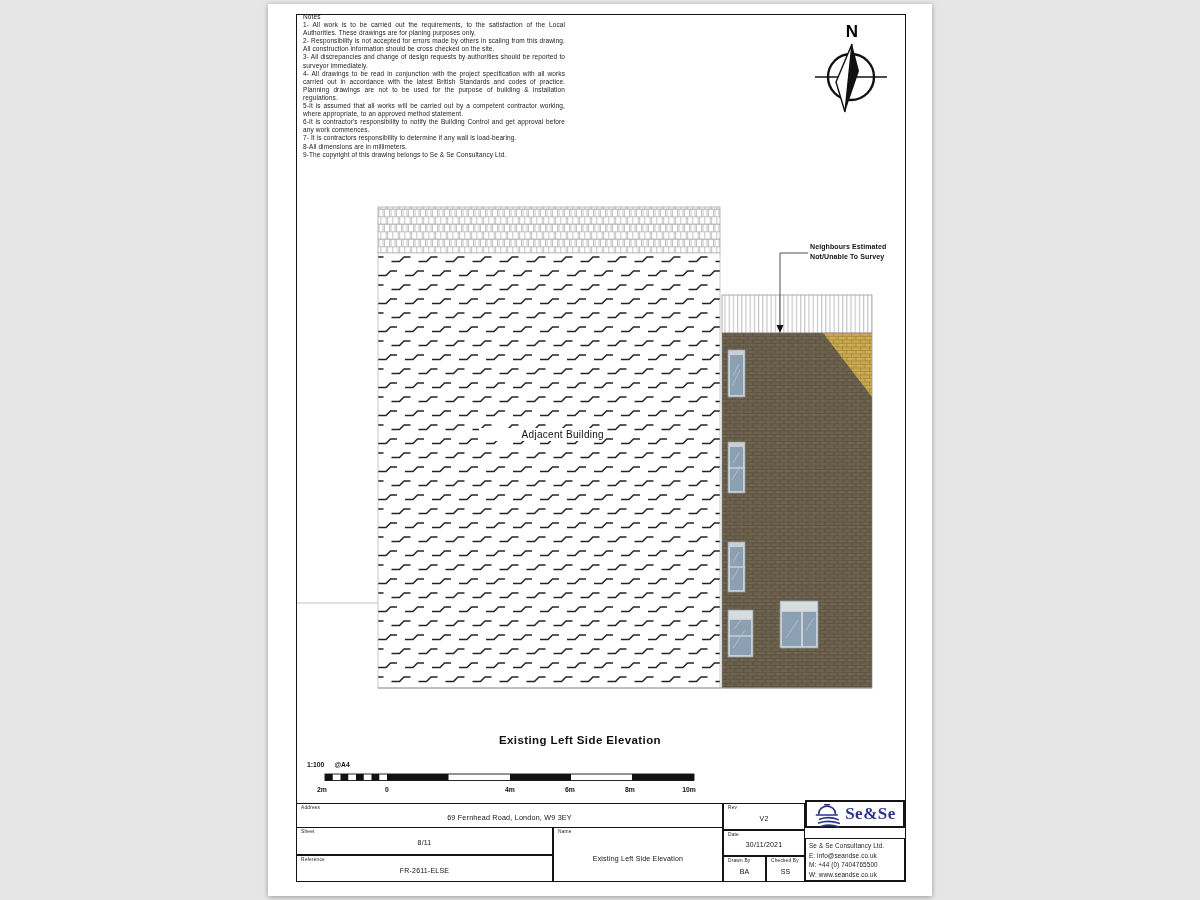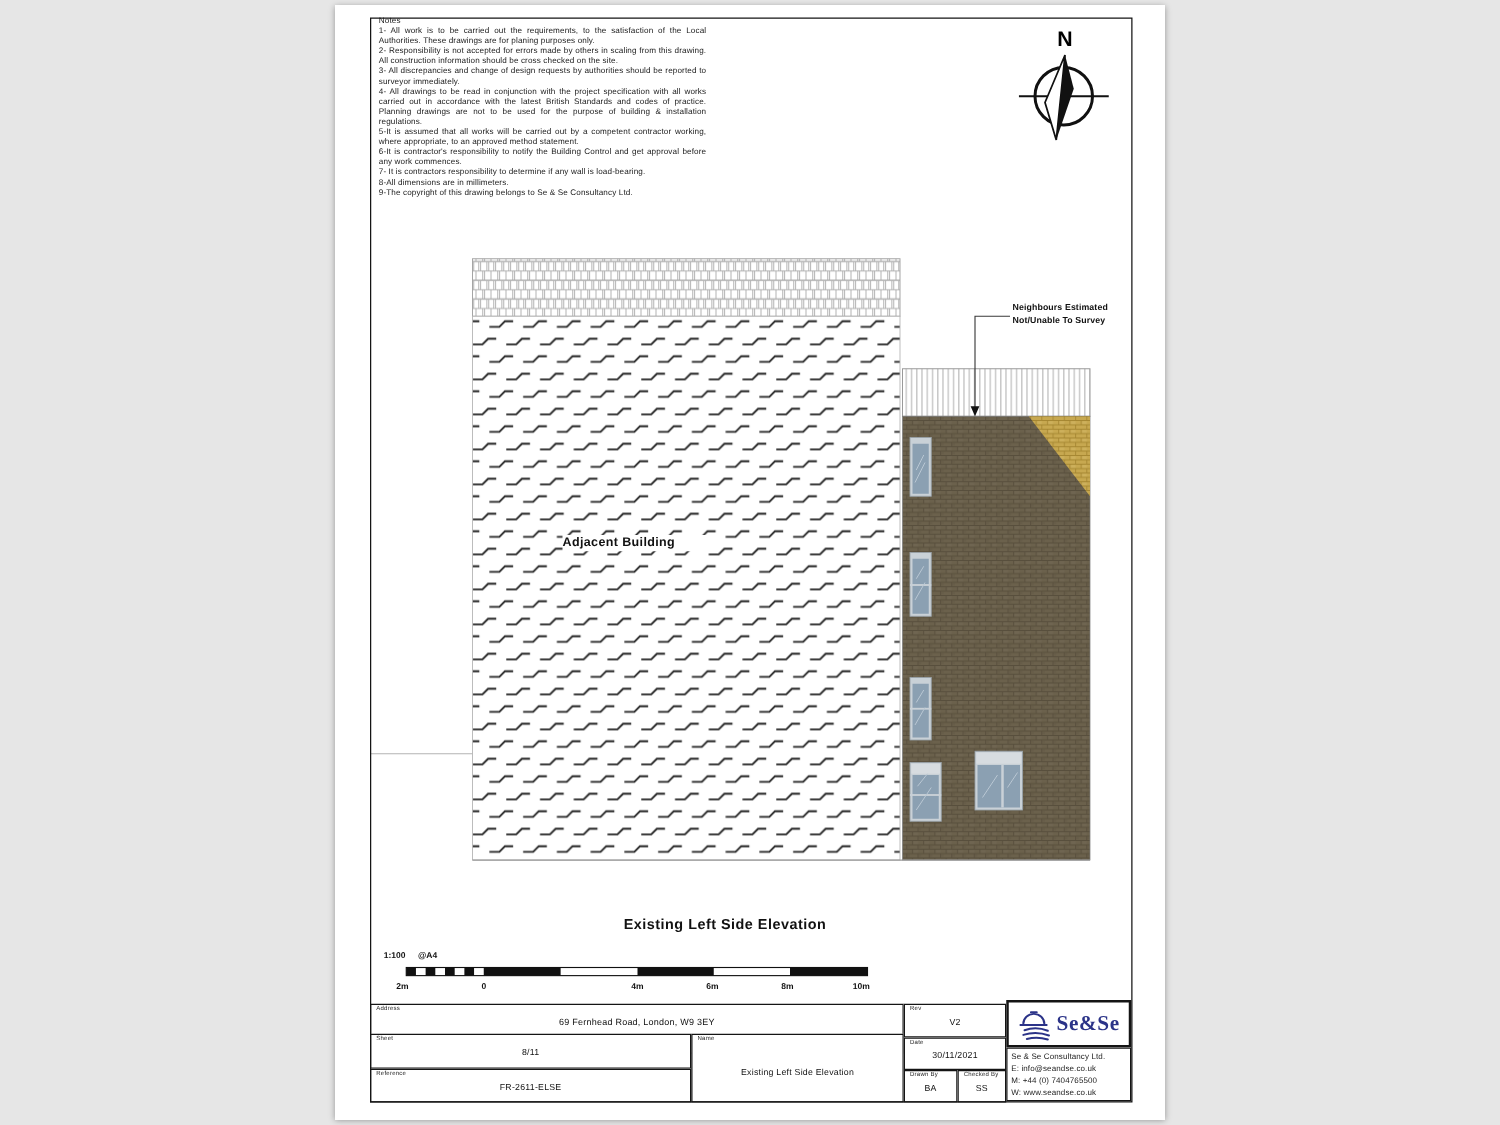--- a/index.html
+++ b/index.html
@@ -7,31 +7,31 @@
   .abs{position:absolute;}
   #sheet{left:268px;top:4px;width:664px;height:892px;background:#fff;box-shadow:0 1px 5px rgba(0,0,0,.35);}
   #frame{left:296px;top:14px;width:608px;height:866px;border:1.6px solid #141414;pointer-events:none;}
   
   #notes{left:303px;top:13px;width:262px;color:#1a1a1a;font-size:6.5px;line-height:8.1px;letter-spacing:.1px;}
   #notes .nt{margin:0;}
   #notes p{margin:0;text-align:justify;text-align-last:left;}
   
   #north-n{left:840px;top:22px;width:24px;text-align:center;font-size:17px;font-weight:700;color:#000;}
   
-  #adjacent-label{left:450px;top:428px;width:125px;text-align:left;background:#fff;font-size:10px;font-weight:700;letter-spacing:.3px;color:#111;padding:1px 0;}
+  #adjacent-label{left:479px;top:428px;width:125px;text-align:right;background:#fff;font-size:10px;font-weight:400;letter-spacing:.3px;color:#111;padding:1px 0;}
   #neighbours-label{left:810px;top:242px;font-size:7px;line-height:9.5px;color:#111;font-weight:600;letter-spacing:.1px;}
   #drawing-title{left:470px;top:734px;width:220px;text-align:center;font-size:11.5px;font-weight:700;letter-spacing:.4px;color:#111;}
   #scale-note{left:307px;top:761px;font-size:6.8px;font-weight:600;color:#111;}
   #scale-note span{margin-right:10px;}
   .tick{position:absolute;top:786px;transform:translateX(-50%);font-size:6.8px;font-weight:600;color:#111;}
   
   .tbox{position:absolute;border:1px solid #141414;background:#fff;box-sizing:border-box;}
   .tlabel{position:absolute;left:4px;top:1px;font-size:4.8px;color:#222;letter-spacing:.2px;}
   .tvalue{position:absolute;left:0;right:0;text-align:center;font-size:7px;color:#111;letter-spacing:.2px;}
-  #logo-box{left:805px;top:800px;width:100px;height:38px;border:2px solid #141414;background:#fff;display:flex;align-items:center;justify-content:center;gap:3px;box-sizing:border-box;}
+  #logo-box{left:805px;top:800px;width:100px;height:28px;border:2px solid #141414;background:#fff;display:flex;align-items:center;justify-content:center;gap:3px;box-sizing:border-box;}
   #logo-text{font-family:"Liberation Serif",serif;font-size:17px;font-weight:700;color:#2b3388;letter-spacing:.5px;}
   #contact-box{left:805px;top:838px;width:100px;height:43px;border:1px solid #141414;background:#fff;box-sizing:border-box;font-size:6.4px;line-height:9.6px;color:#222;padding:2px 0 0 3px;letter-spacing:.1px;}
 </style>
 </head>
 <body>
 
 <div id="canvas">
 
   <div id="sheet" class="abs"></div>
 

